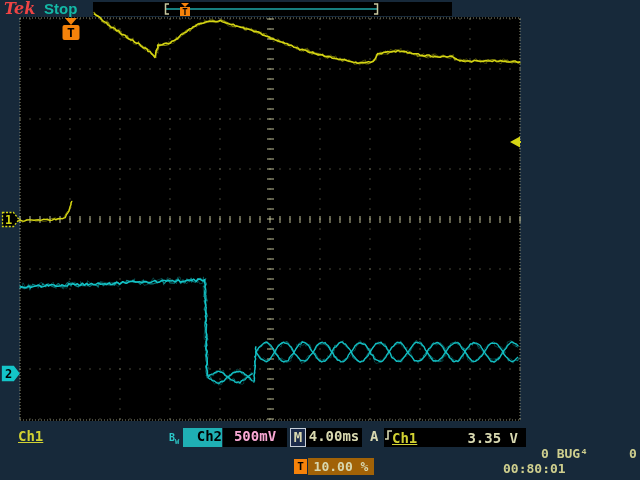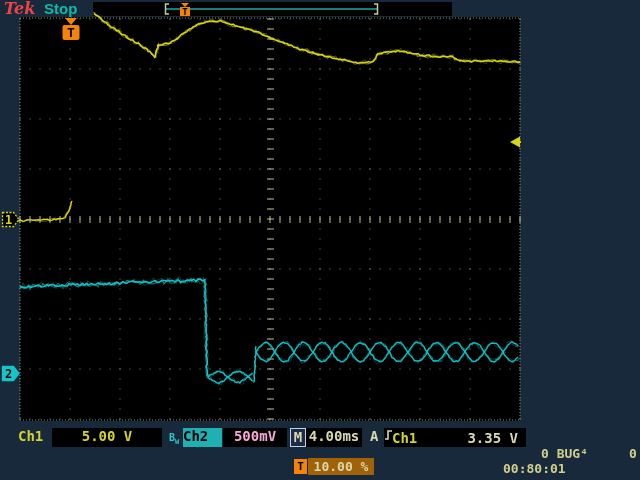--- a/index.html
+++ b/index.html
@@ -4,24 +4,24 @@
 <style>
   html,body{margin:0;padding:0;background:#0a141e;}
   .screen{position:relative;width:640px;height:480px;background:#17293a;overflow:hidden;
           font-family:"DejaVu Sans Mono",monospace;}
   .screen *{box-sizing:border-box;}
   svg{position:absolute;left:0;top:0;}
   .logo{position:absolute;left:4px;top:-1px;font:bold italic 16px "DejaVu Serif",serif;color:#ef4444;}
   .acq{position:absolute;left:44px;top:0px;font:bold 15px "Liberation Sans",sans-serif;color:#14b8a6;}
   .sb{position:absolute;top:428px;height:19px;line-height:19px;font:bold 14px "DejaVu Sans Mono",monospace;}
   .blackbox{background:#000;text-align:center;}
-  .ch1txt{color:#d2d232;}
+  .ch1txt{color:#d2d232;text-decoration:underline;}
   .paletxt{color:#d8d8b0;}
   .tealtxt{color:#f9a8d4;}
-  .ch2badge{background:#1fb0b4;color:#000;text-align:left;}
+  .ch2badge{background:#1fb0b4;color:#000;text-align:right;}
   .mbadge{background:#1b2b4b;color:#d8d8b0;border:1px solid #c8d0d8;text-align:center;line-height:17px;}
   .trigbox{display:flex;align-items:center;padding:0 8px;gap:12px;}
   .ft{position:absolute;font:bold 13px "DejaVu Sans Mono",monospace;color:#cfcf8e;}
   .tsq{position:absolute;left:294px;top:459px;width:13px;height:15px;background:#f5820a;color:#000;
        font:bold 11px "DejaVu Sans Mono",monospace;text-align:center;line-height:15px;}
   .hpos{position:absolute;left:308px;top:458px;width:66px;height:17px;background:#a16207;color:#d8d8b0;
         font:bold 13px "DejaVu Sans Mono",monospace;text-align:center;line-height:17px;}
   .bw{position:absolute;left:169px;top:431px;font:bold 10px "DejaVu Sans Mono",monospace;color:#2cc8c8;height:14px;line-height:14px;}
   .bw sub{font-size:7px;}
 </style>
@@ -1095,21 +1095,20 @@
       <g transform="translate(2,366)">
         <path d="M0.5,0.5 h11 l5.5,7 l-5.5,7 h-11 z" fill="#14c4c8" stroke="#14c4c8" stroke-width="1.3" stroke-dasharray="none"></path>
         <text x="6.5" y="12" fill="#000" font-size="12" font-weight="bold" text-anchor="middle" font-family="DejaVu Sans Mono,monospace">2</text>
       </g>
     </svg>
 
   <span class="logo">Tek</span>
   <span class="acq">Stop</span>
 
   <span class="sb ch1txt" style="left:18px;">Ch1</span>
-  <span class="sb blackbox ch1txt" style="left:52px;width:110px;">5.00 V</span>
   <span class="bw"><span>B</span><sub>W</sub></span>
   <span class="sb ch2badge" style="left:183px;width:39px;">Ch2</span>
   <span class="sb blackbox tealtxt" style="left:223px;width:64px;">500mV</span>
   <span class="sb mbadge" style="left:290px;width:16px;height:19px;">M</span>
   <span class="sb blackbox paletxt" style="left:306px;width:56px;">4.00ms</span>
   <span class="sb paletxt" style="left:370px;">A</span>
   <span class="sb blackbox trigbox" style="left:384px;width:142px;">
     <span class="ch1txt">Ch1</span>
     <svg width="11" height="14">
       <path d="M1,11 h3 v-8 h4" fill="none" stroke="#d8d8b0" stroke-width="1.6"></path>

